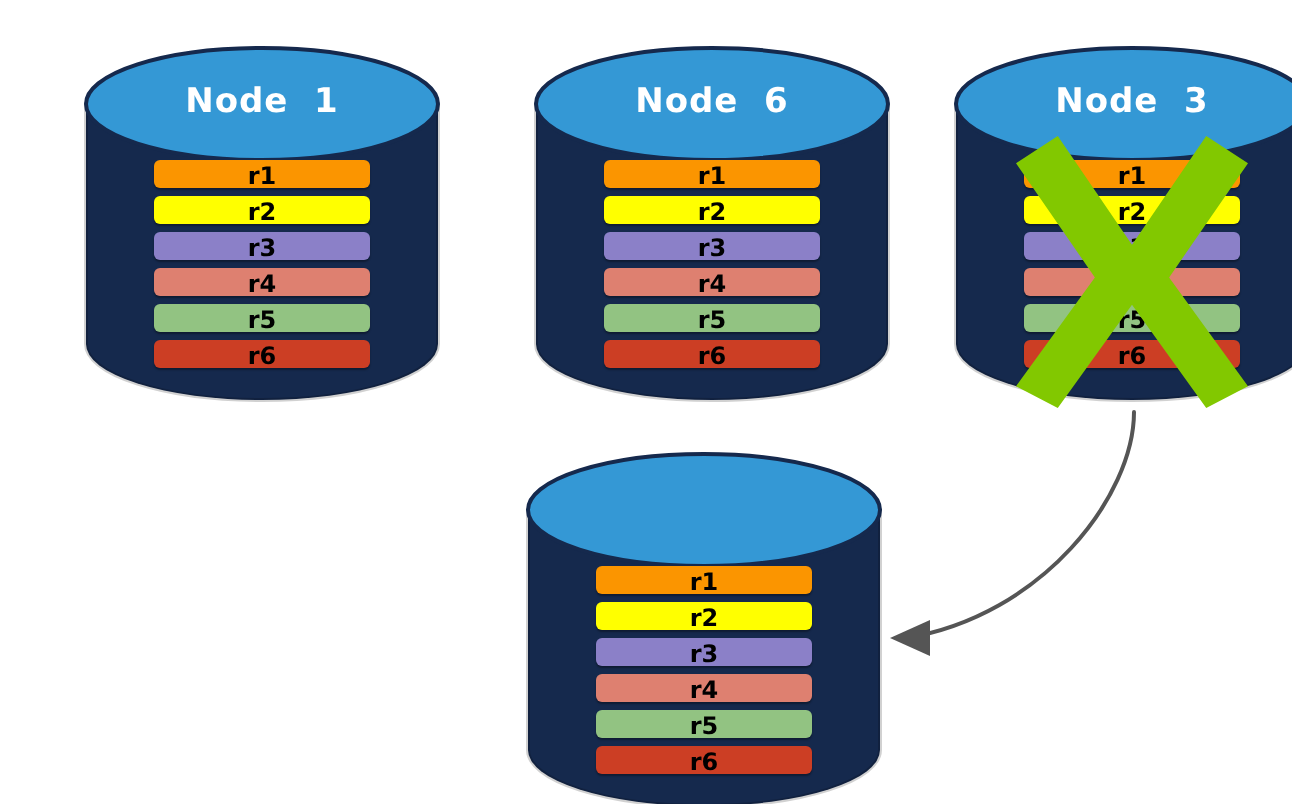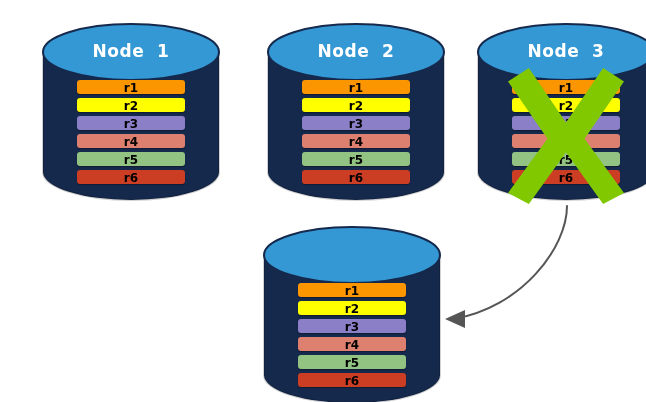--- a/index.html
+++ b/index.html
@@ -118,21 +118,21 @@
             <span class="row-label">r6</span>
           </div>
         </div>
       </div>
       <div class="node" style="left: 247px; top: 8px; width: 176px; height: 176px;">
         <svg class="node-svg" width="176" height="182" viewBox="0 0 176 182">
           <path d="M 0 28 L 0 148 A 88 28 0 0 0 176 148 L 176 28 Z" fill="#15294D"></path>
           <path d="M 0 28 L 0 148 A 88 28 0 0 0 176 148 L 176 28 Z" fill="none" stroke="rgba(0,0,0,0.18)" stroke-width="2"></path>
           <ellipse cx="88" cy="28" rx="88" ry="28" fill="#3498D5" stroke="#15294D" stroke-width="2"></ellipse>
         </svg>
-        <div class="node-title" style="top: 17px;">Node  2</div>
+        <div class="node-title" style="top: 17px;">Node  6</div>
         <div class="rows" style="top: 56px; padding-left: 34px; padding-right: 34px; box-sizing: border-box;">
           <div class="row-bar" style="background: rgb(251, 149, 0);">
             <span class="row-label">r1</span>
           </div>
           <div class="row-bar" style="background: rgb(255, 255, 0);">
             <span class="row-label">r2</span>
           </div>
           <div class="row-bar" style="background: rgb(139, 128, 200);">
             <span class="row-label">r3</span>
           </div>

